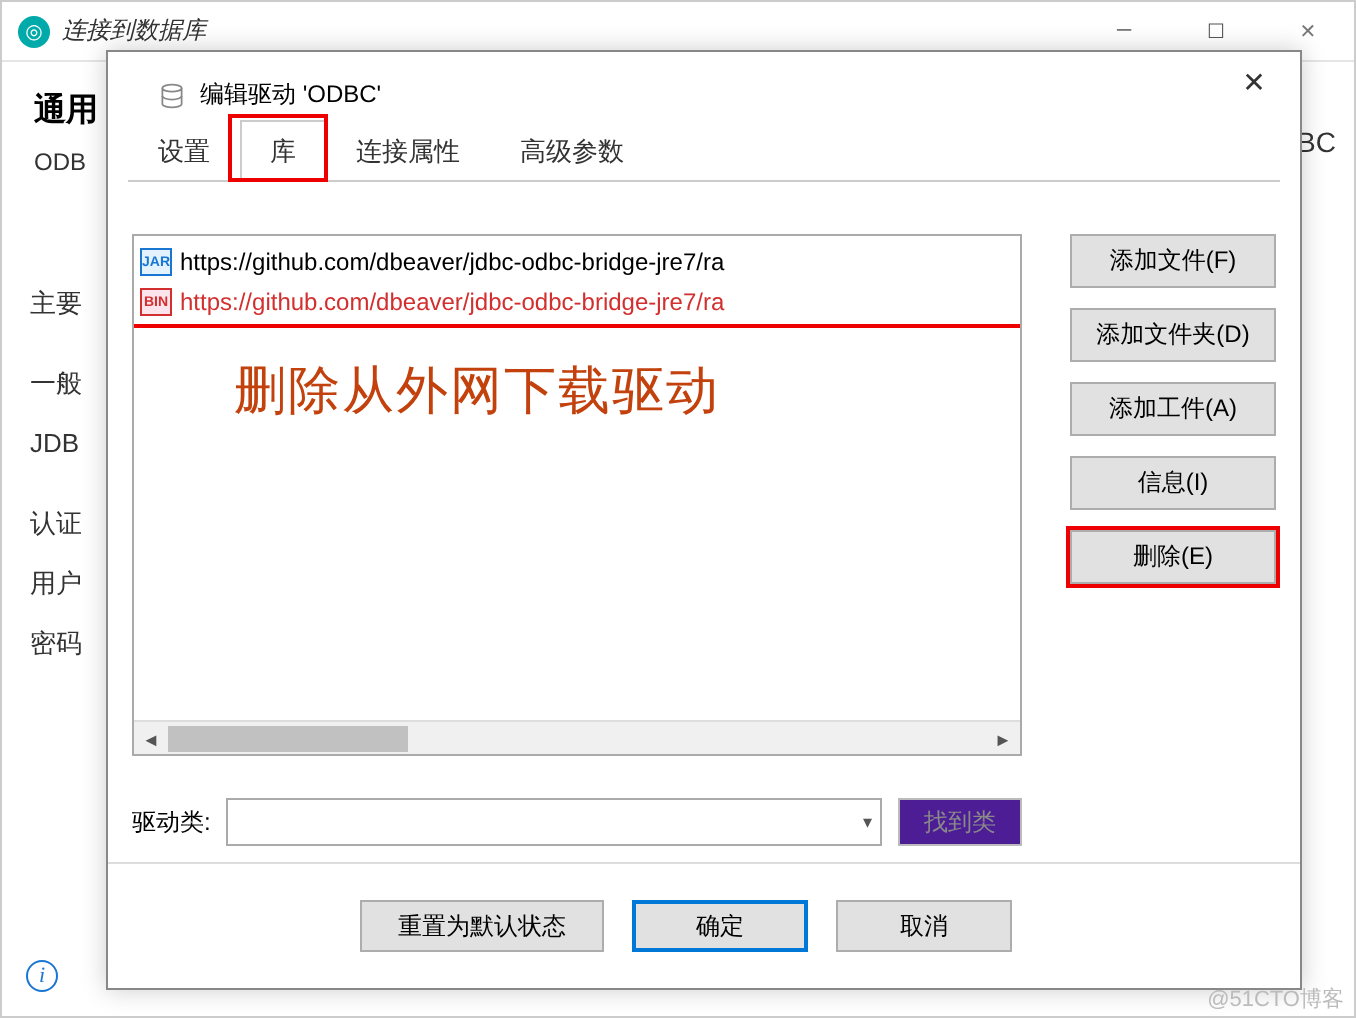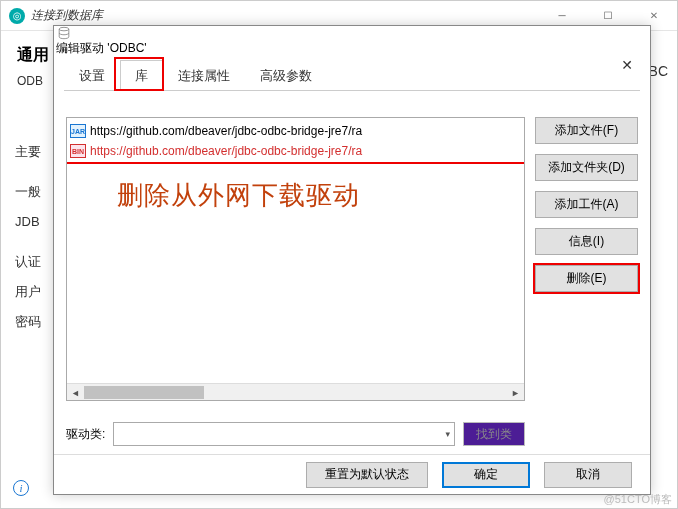--- a/index.html
+++ b/index.html
@@ -13,32 +13,32 @@
     .bg-btn { width: 46px; height: 30px; display: flex; align-items: center; justify-content: center; color: #555; font-size: 10px; }
     .bg-btn:last-child { color: #777; }
     .bg-content { padding: 10px 16px; }
     .bg-heading { font-size: 16px; font-weight: bold; color: #000; margin: 4px 0 8px; }
     .bg-label { font-size: 12px; color: #333; margin-bottom: 4px; }
     .bg-side { position: absolute; left: 14px; top: 136px; font-size: 13px; color: #333; line-height: 30px; }
     .bg-odbc { position: absolute; right: 9px; top: 62px; font-size: 14px; color: #333; }
     .bg-info { position: absolute; left: 12px; bottom: 12px; display: inline-flex; width: 16px; height: 16px; border: 1.5px solid #1976d2; border-radius: 50%; color: #1976d2; align-items: center; justify-content: center; font-style: italic; font-family: serif; font-size: 11px; }
     
     .modal { position: absolute; left: 53px; top: 25px; width: 598px; height: 470px; background: #fff; border: 1px solid #888; box-shadow: 0 0 12px rgba(0,0,0,0.2); display: flex; flex-direction: column; }
-    .m-titlebar { height: 30px; display: flex; align-items: flex-start; padding-left: 2px; flex-direction: column; }
+    .m-titlebar { height: 30px; display: flex; align-items: flex-end; padding-left: 24px; }
     .m-icon { width: 16px; height: 16px; margin-right: 6px; display: inline-flex; align-items: center; justify-content: center; color: #888; }
     .m-icon svg { width: 14px; height: 14px; }
     .m-title { font-size: 12px; color: #000; }
     .m-close { margin-left: auto; width: 46px; height: 30px; display: flex; align-items: center; justify-content: center; color: #333; font-size: 14px; }
     
     .tabs { display: flex; border-bottom: 1px solid #ccc; margin: 4px 10px 16px; }
     .tab { padding: 6px 14px; font-size: 13px; color: #333; border: 1px solid transparent; border-bottom: none; margin-bottom: -1px; cursor: pointer; }
     .tab.active { border-color: #ccc; background: #fff; }
     .tab-hl { position: absolute; border: 2px solid #e00; pointer-events: none; }
     
-    .body { flex: 1; display: flex; padding: 10px 12px 8px; gap: 10px; }
+    .body { flex: 1; display: flex; padding: 10px 12px 8px; gap: 24px; }
     .listbox-wrap { flex: 1; display: flex; flex-direction: column; position: relative; }
     .listbox { flex: 1; border: 1px solid #aaa; background: #fff; padding: 3px; overflow: hidden; position: relative; }
     .list-item { display: flex; align-items: center; height: 20px; white-space: nowrap; overflow: hidden; font-size: 12px; }
     .li-icon { width: 16px; height: 14px; margin-right: 4px; display: inline-flex; align-items: center; justify-content: center; font-size: 7px; font-weight: bold; border: 1px solid; }
     .li-jar { color: #1976d2; border-color: #1976d2; background: #e3f2fd; }
     .li-bin { color: #d32f2f; border-color: #d32f2f; background: #fce4ec; }
     .li-url { color: #000; }
     .li-url.red { color: #d32f2f; }
     .annotation { position: absolute; left: 50px; top: 60px; color: #c2410c; font-family: "KaiTi", "STKaiti", serif; font-size: 26px; pointer-events: none; letter-spacing: 1px; }
     .list-hl { position: absolute; border: 2px solid #e00; pointer-events: none; }
@@ -49,21 +49,21 @@
     .driver-row { display: flex; align-items: center; margin-top: 21px; gap: 8px; justify-content: center; }
     .driver-select { flex: 1; height: 24px; border: 1px solid #aaa; background: #fff; display: flex; align-items: center; justify-content: flex-end; padding-right: 4px; }
     .driver-chev { font-size: 9px; color: #555; }
     .find-btn { height: 24px; padding: 0 12px; border: 1px solid #bbb; background: #4c1d95; color: #8a8a8a; display: flex; align-items: center; }
     
     .btns { width: 103px; display: flex; flex-direction: column; gap: 10px; }
     .rbtn { height: 27px; border: 1px solid #adadad; background: #e1e1e1; display: flex; align-items: center; justify-content: center; font-size: 12px; color: #000; cursor: pointer; }
     .rbtn-gap { height: 26px; }
     .rbtn.hl-t { outline: 2px solid #e00; outline-offset: 0; }
     
-    .footer { height: 40px; border-top: 1px solid #ddd; display: flex; align-items: center; justify-content: flex-end; gap: 14px; padding-right: 18px; }
+    .footer { height: 63px; border-top: 1px solid #ddd; display: flex; align-items: center; justify-content: center; gap: 14px; padding-right: 18px; }
     .fbtn { height: 26px; padding: 0 18px; border: 1px solid #adadad; background: #e1e1e1; display: flex; align-items: center; justify-content: center; font-size: 12px; cursor: pointer; min-width: 88px; }
     .fbtn.primary { border: 2px solid #0078d7; background: #e1e1e1; }
     
     .watermark { position: absolute; right: 6px; bottom: 2px; color: #bbb; font-size: 11px; pointer-events: none; }
   </style>
 </head>
 <body>
 
 <div class="bg-window">
   <div class="bg-titlebar">

